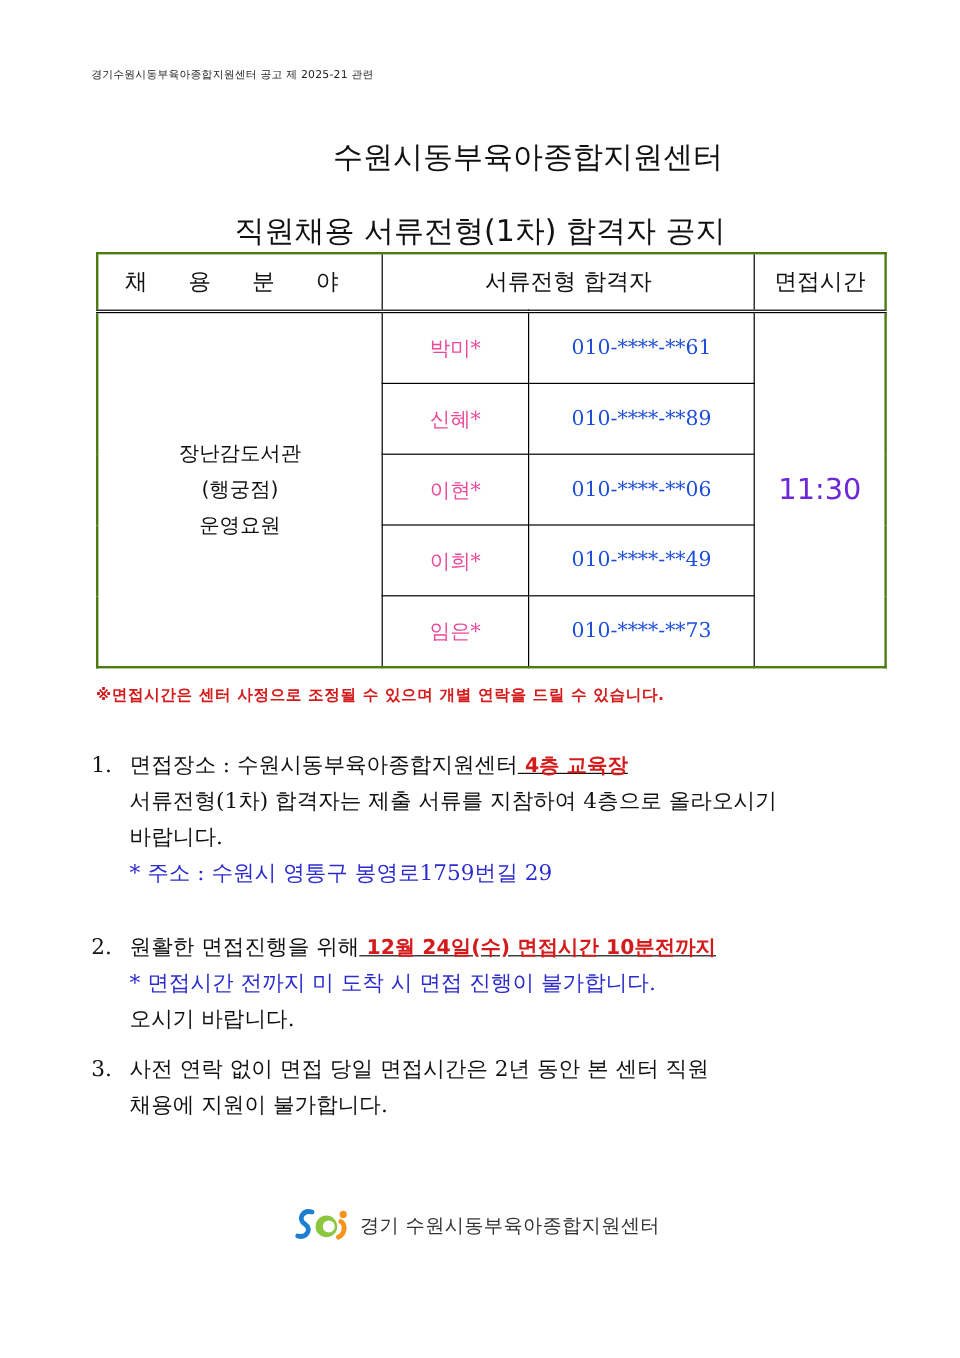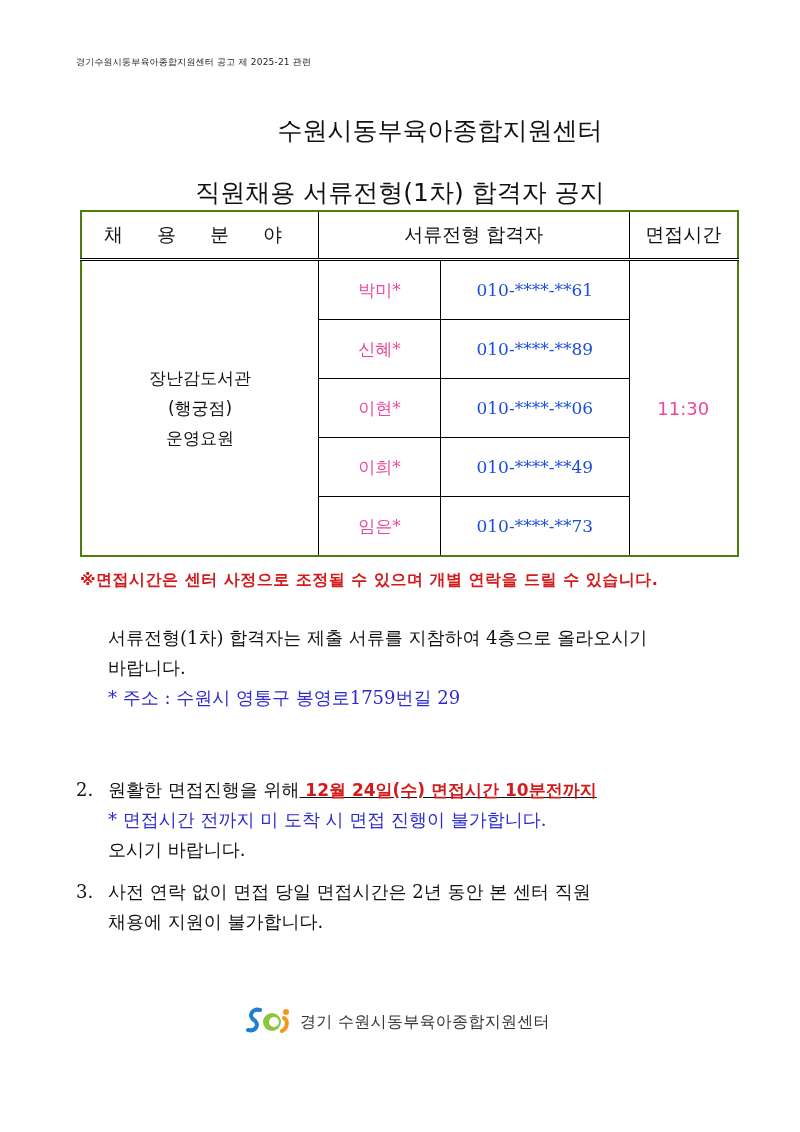--- a/index.html
+++ b/index.html
@@ -11,23 +11,23 @@
     table.result-table { position: absolute; left: 80px; top: 210px; width: 659px; border-collapse: collapse; border: 2px solid #4d7c0f; }
     table.result-table th { height: 44px; font-weight: normal; font-size: 19px; color: #111; border: 1px solid #000; border-bottom: 3px double #000; }
     table.result-table td { border: 1px solid #000; text-align: center; height: 58px; padding: 0; }
     .col-field { width: 236px; }
     .col-name { width: 122px; }
     .col-phone { width: 189px; }
     .col-time { width: 106px; }
     .field-cell { font-size: 17px; line-height: 30px; color: #111; }
     .name-cell { font-size: 17px; color: #ec4899; font-family: "DejaVu Serif", serif; }
     .phone-cell { font-size: 17px; color: #1d4ed8; font-family: "DejaVu Serif", serif; }
-    .time-cell { font-size: 18px; color: #ec4899; }
+    .time-cell { font-size: 24px; color: #6d28d9; }
     .hdr-spaced { letter-spacing: 14px; }
-    .footnote { position: absolute; left: 80px; top: 570px; font-size: 16px; color: #d41b1b; font-weight: bold; letter-spacing: 0.5px; }
+    .footnote { position: absolute; left: 80px; top: 570px; font-size: 13px; color: #d41b1b; font-weight: bold; letter-spacing: 0.5px; }
     .para { position: absolute; left: 0; font-size: 18px; color: #111; line-height: 30px; font-family: "DejaVu Serif", serif; }
     .para .row { white-space: nowrap; }
     .num { display: inline-block; width: 32px; text-align: left; }
     .p1 { top: 623px; left: 76px; }
     .p2 { top: 775px; left: 76px; }
     .p3 { top: 877px; left: 76px; }
     .red-ul { color: #d41b1b; font-weight: bold; text-decoration: underline; text-decoration-color: #111; font-family: "DejaVu Sans", sans-serif; font-size: 17px; }
     .blue { color: #2b2bd0; }
     .sub { padding-left: 32px; }
     .sub2 { padding-left: 32px; }
@@ -76,20 +76,23 @@
     <tr>
       <td class="name-cell">임은*</td>
       <td class="phone-cell">010-****-**73</td>
     </tr>
   </tbody>
 </table>
 
 <div class="footnote">※면접시간은 센터 사정으로 조정될 수 있으며 개별 연락을 드릴 수 있습니다.</div>
 
 <div class="para p1">
+  <div class="row">
+    <span class="num">1.</span><span>면접장소 : 수원시동부육아종합지원센터</span><span class="red-ul"> 4층 교육장</span>
+  </div>
   <div class="row sub">서류전형(1차) 합격자는 제출 서류를 지참하여 4층으로 올라오시기</div>
   <div class="row sub">바랍니다.</div>
   <div class="row sub2 blue">* 주소 : 수원시 영통구 봉영로1759번길 29</div>
 </div>
 
 <div class="para p2">
   <div class="row">
     <span class="num">2.</span><span>원활한 면접진행을 위해</span><span class="red-ul"> 12월 24일(수) 면접시간 10분전까지</span>
   </div>
   <div class="row sub2 blue">* 면접시간 전까지 미 도착 시 면접 진행이 불가합니다.</div>

